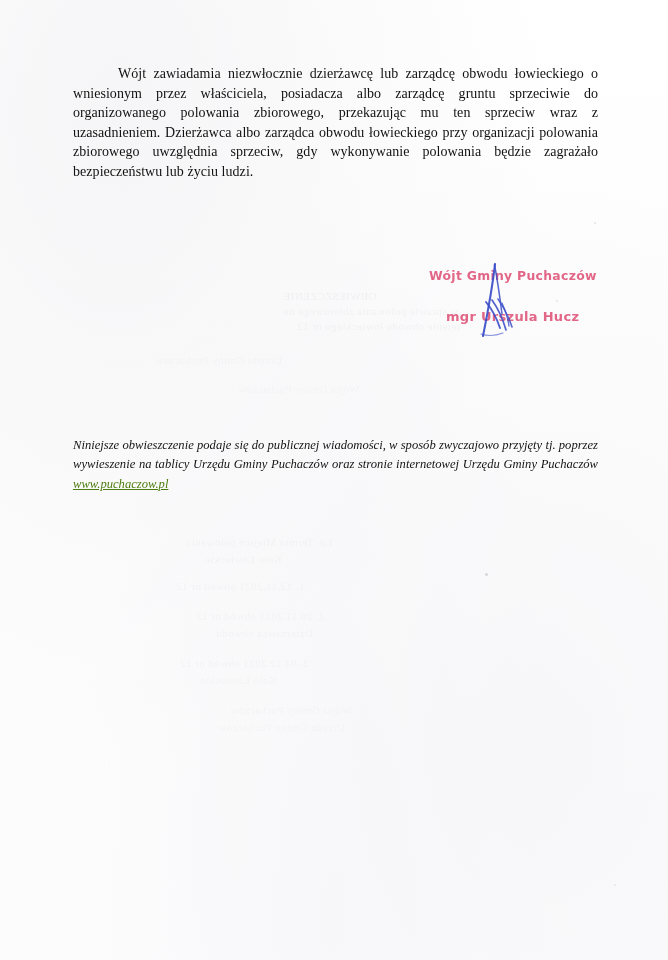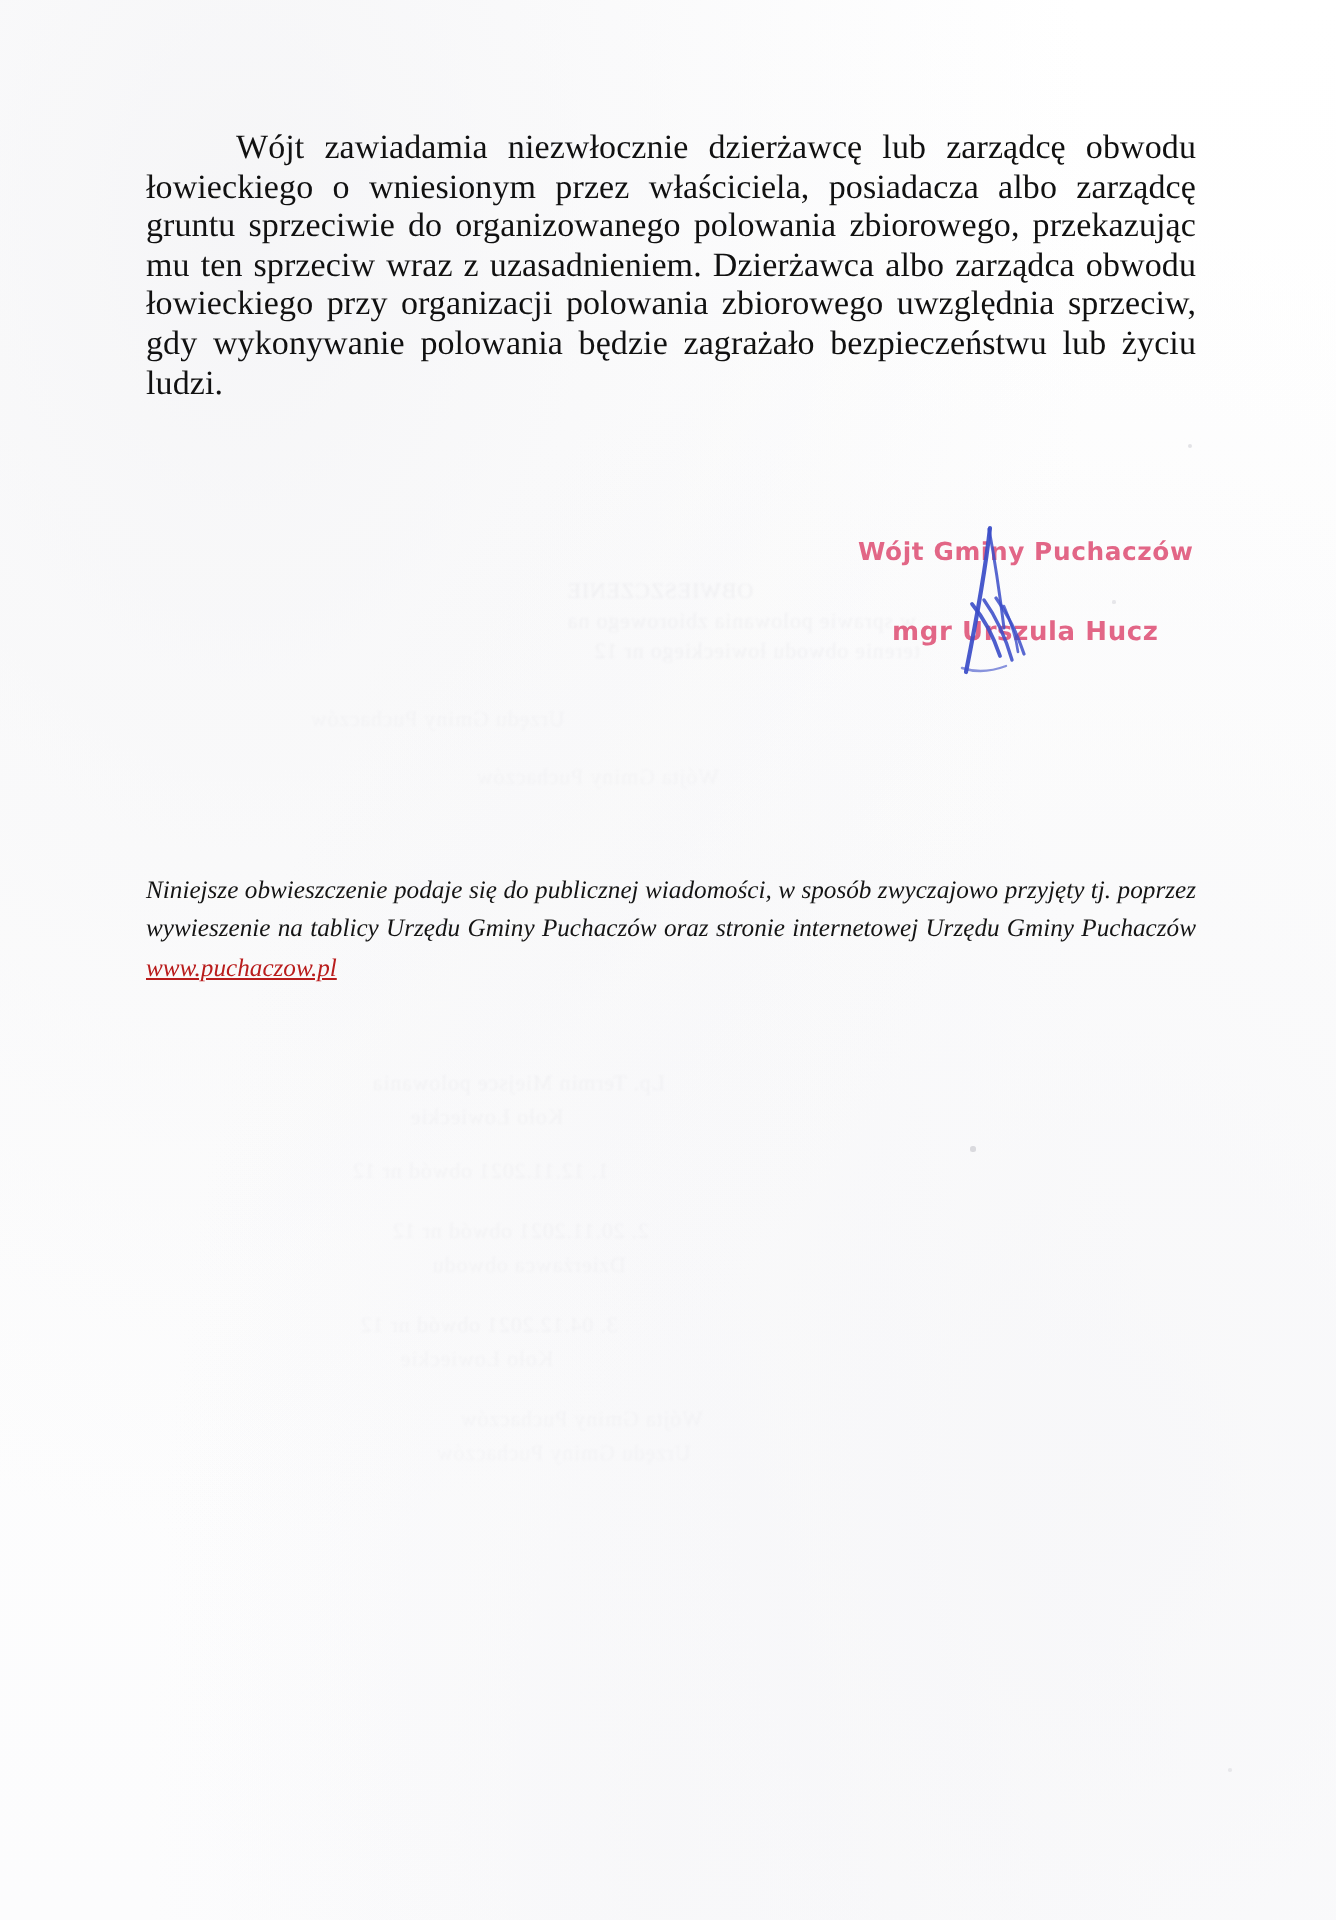--- a/index.html
+++ b/index.html
@@ -26,21 +26,21 @@
       radial-gradient(ellipse at 50% 95%, rgba(247,247,249,0.7) 0%, rgba(253,253,253,0) 55%),
       linear-gradient(180deg, #ffffff 0%, #fdfdfd 45%, #fcfcfd 100%);
     pointer-events: none;
   }
 
   .body-block {
     position: absolute;
     left: 73px;
     width: 525px;
     text-align: justify;
-    font-size: 17px;
+    font-size: 14px;
     line-height: 19.6px;
     letter-spacing: 0.05px;
     -webkit-font-smoothing: antialiased;
   }
   .body-block p {
     margin: 0;
     text-indent: 45px;
     text-align: justify;
     text-justify: inter-word;
   }
@@ -106,21 +106,21 @@
     top: 436px;
     width: 525px;
     font-size: 12.6px;
     line-height: 19.4px;
     font-style: italic;
     text-align: justify;
     color: #141414;
   }
   #footer-note p { margin: 0; text-indent: 0; }
   .url-link {
-    color: #b91c1c;
+    color: #4d7c0f;
     text-decoration: underline;
     font-style: italic;
     font-family: Liberation Serif, serif;
   }
 
   
   .speck {
     position: absolute;
     background: #c9c9cf;
     border-radius: 50%;

